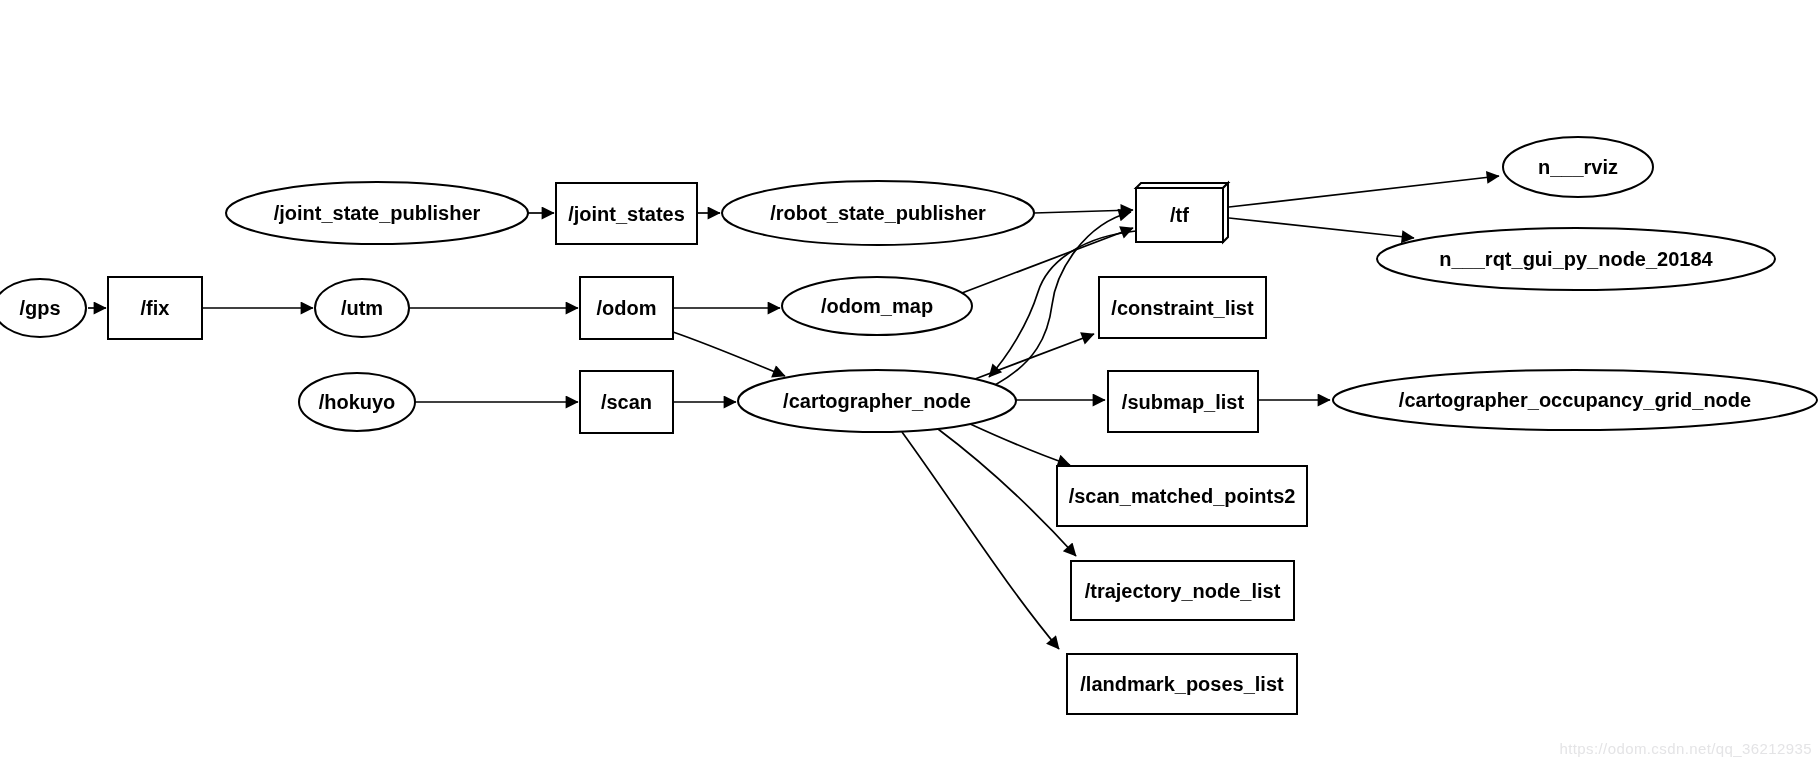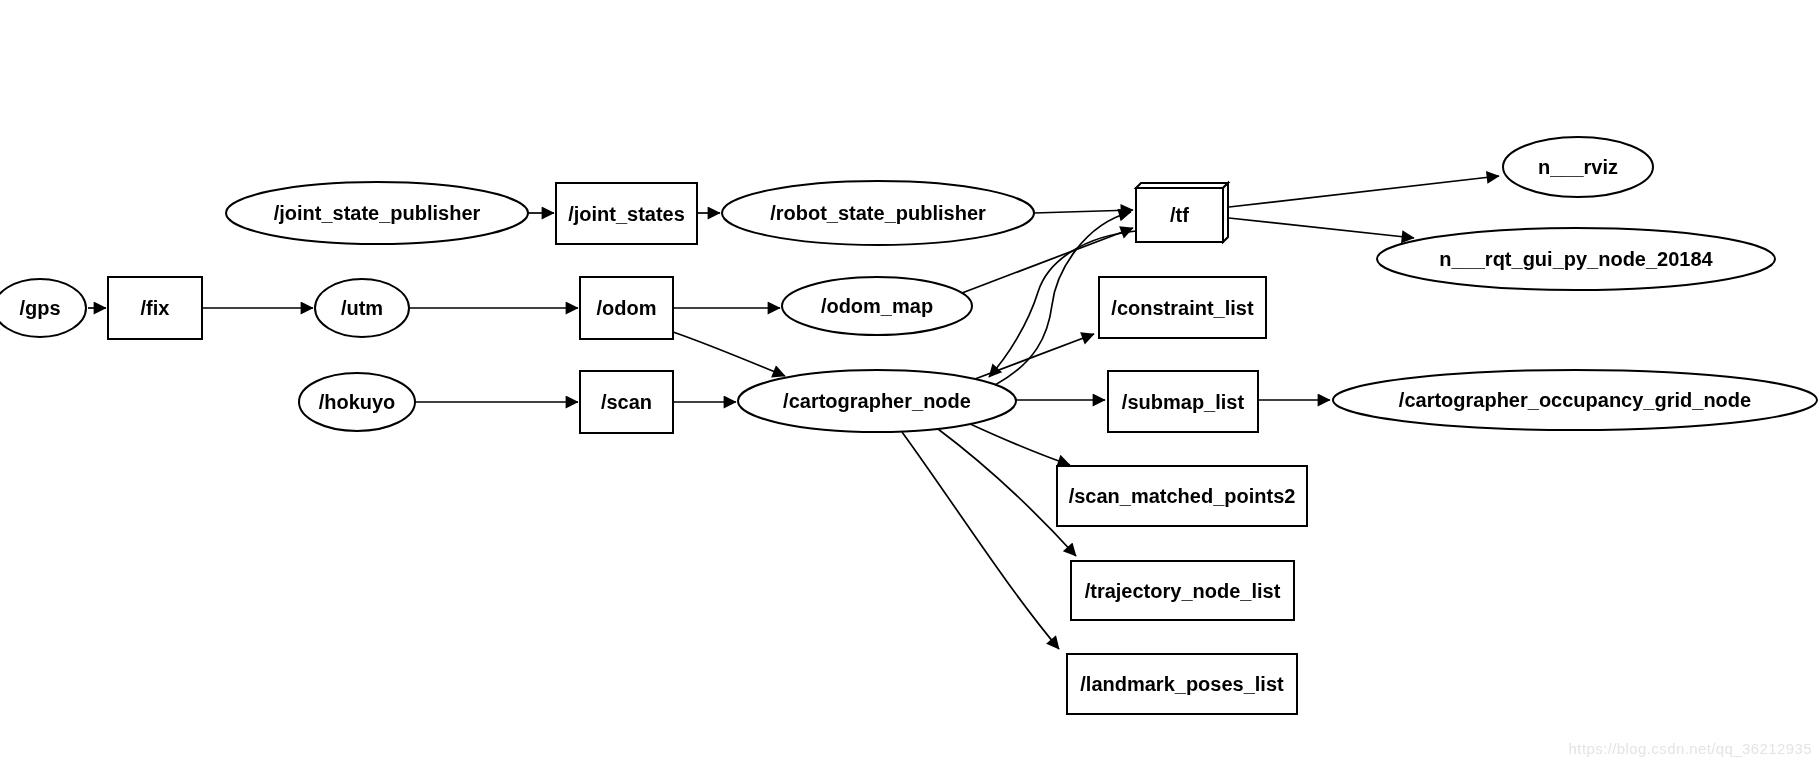--- a/index.html
+++ b/index.html
@@ -120,14 +120,14 @@
         <g>
           <ellipse fill="#ffffff" stroke="#000000" stroke-width="2" cx="1578" cy="167" rx="75" ry="30"></ellipse>
           <text x="1578" y="167" dy="0.35em" text-anchor="middle" fill="#000000">n___rviz</text>
         </g>
         <g>
           <ellipse fill="#ffffff" stroke="#000000" stroke-width="2" cx="1576" cy="259" rx="199" ry="31"></ellipse>
           <text x="1576" y="259" dy="0.35em" text-anchor="middle" fill="#000000">n___rqt_gui_py_node_20184</text>
         </g>
       </g>
     </svg>
-  <div class="watermark">https://blog.csdn.net/qq_36212935</div>
+  <div class="watermark">https://odom.csdn.net/qq_36212935</div>
 </div>
 
 </body></html>

